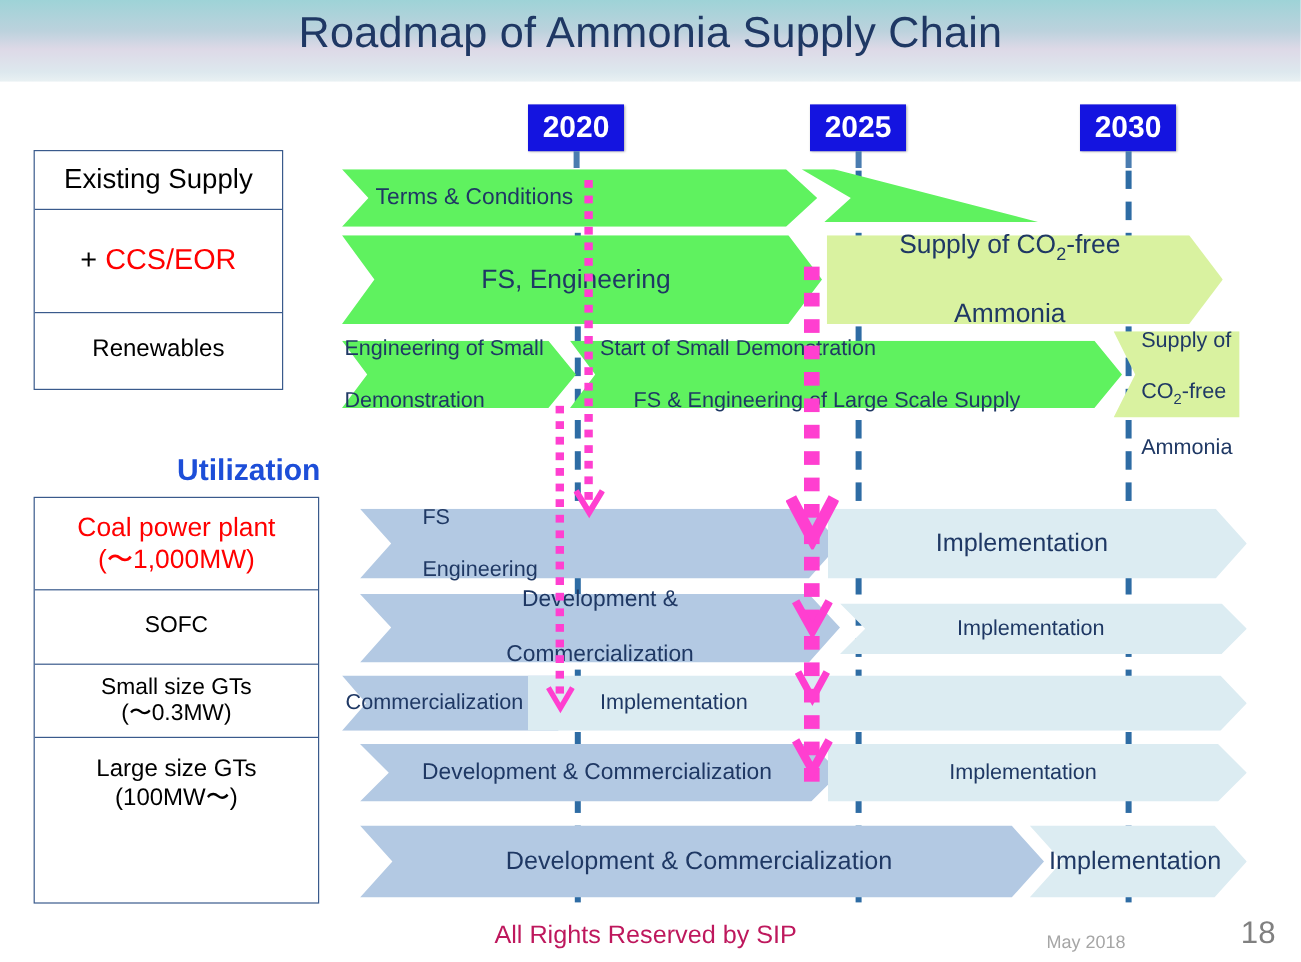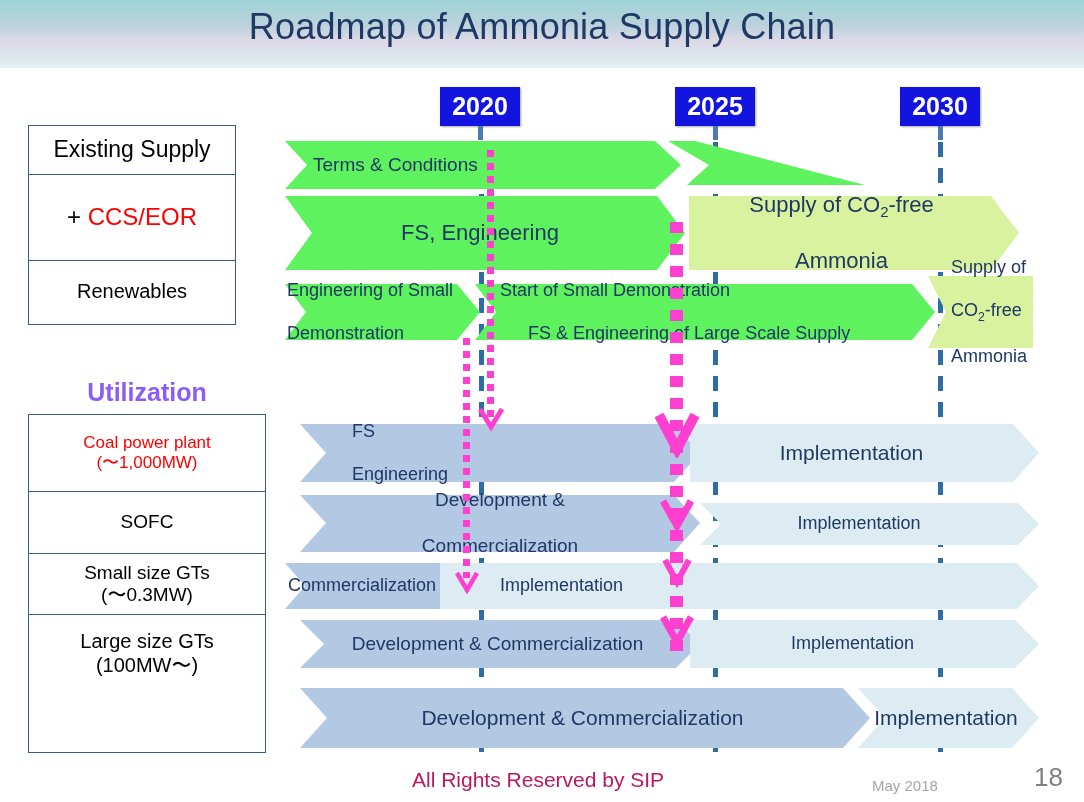--- a/index.html
+++ b/index.html
@@ -32,22 +32,22 @@
     background-size:5px 26px;background-repeat:repeat-y;
   }
   
   .tbl{position:absolute;border:1.5px solid #3a5a8c;box-sizing:border-box;background:#fff;}
   .tbl .cell{
     box-sizing:border-box;display:flex;align-items:center;justify-content:center;
     text-align:center;color:#000;line-height:1.18;
   }
   .tbl .cell + .cell{border-top:1.5px solid #3a5a8c;}
   #utilization-heading{
-    position:absolute;left:27px;top:378px;width:240px;text-align:center;
-    font-size:25px;font-weight:bold;color:#8b5cf6;
+    position:absolute;left:27px;top:378px;width:240px;text-align:right;
+    font-size:25px;font-weight:bold;color:#1d4ed8;
   }
   .red{color:#ff0000;}
   
   .band{position:absolute;}
   .lbl{
     position:absolute;color:#1f3864;line-height:1.2;white-space:pre-line;
     display:flex;align-items:center;
   }
   
   .pinkline{
@@ -93,21 +93,21 @@
   <div class="cell" style="height:86px;font-size:24px;">
     <div>
       <div><span>+ </span><span class="red">CCS/EOR</span></div>
     </div>
   </div>
   <div class="cell" style="height:62px;font-size:20px;">Renewables</div>
 </div>
 
 <div id="utilization-heading">Utilization</div>
 <div class="tbl" style="left:28px;top:414px;width:238px;height:339px;">
-  <div class="cell" style="height:76px;font-size:17px;">
+  <div class="cell" style="height:76px;font-size:22px;">
     <div class="red">
       <div>Coal power plant</div>
       <div>(〜1,000MW)</div>
     </div>
   </div>
   <div class="cell" style="height:62px;font-size:19px;">
     <div>
       <div>SOFC</div>
     </div>
   </div>
@@ -174,21 +174,21 @@
     <div>Start of Small Demonstration</div>
     <div style="margin-left:28px;">FS &amp; Engineering of Large Scale Supply</div>
   </div>
 </div>
 
 <div class="band" style="left:928px;top:276px;width:105px;height:72px;">
   <svg viewBox="0 0 105 72" preserveAspectRatio="none" style="width:100%;height:100%;display:block;">
     <polygon points="0,0 105,0 105,72 0,72 18,36" fill="#d9f2a0"></polygon>
   </svg>
 </div>
-<div class="lbl" style="left:951px;top:276px;height:72px;font-size:18px;">
+<div class="lbl" style="left:951px;top:292px;height:72px;font-size:18px;">
   <div>
     <div>Supply of</div>
     <div><span>CO</span><sub style="font-size:.68em">2</sub><span>-free</span></div>
     <div>Ammonia</div>
   </div>
 </div>
 
 <div class="band" style="left:300px;top:424px;width:400px;height:58px;">
   <svg viewBox="0 0 400 58" preserveAspectRatio="none" style="width:100%;height:100%;display:block;">
     <polygon points="0,0 374,0 400,29 374,58 0,58 26,29" fill="#b3c9e3"></polygon>

